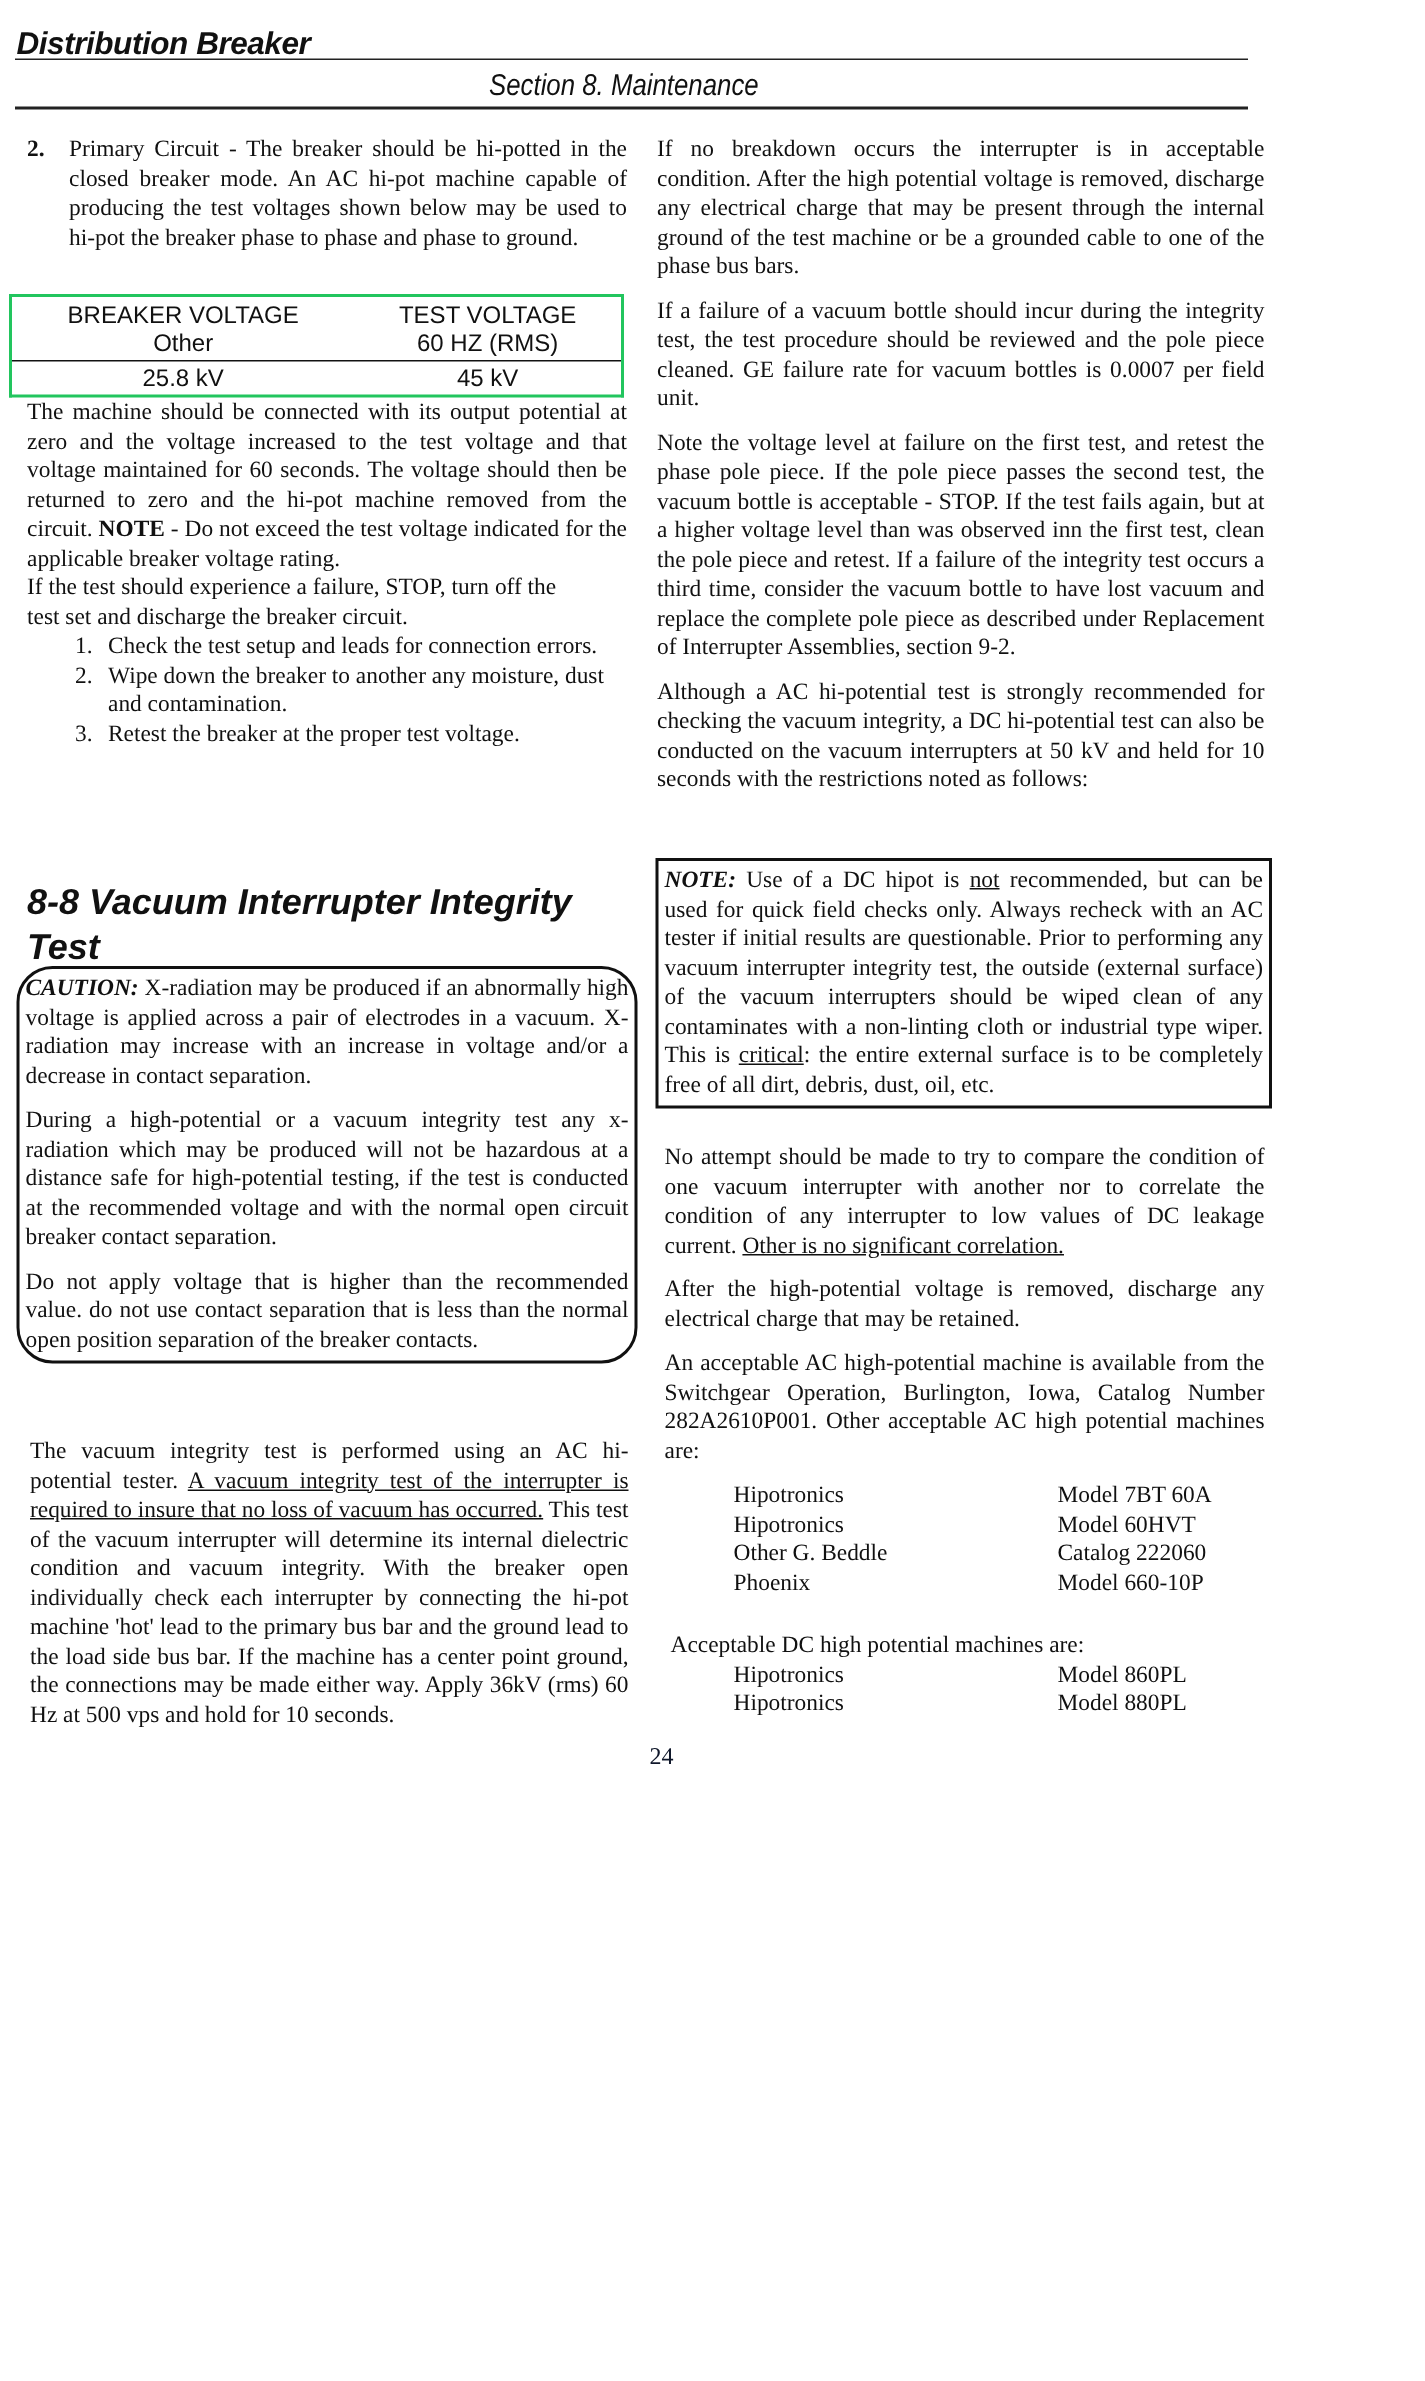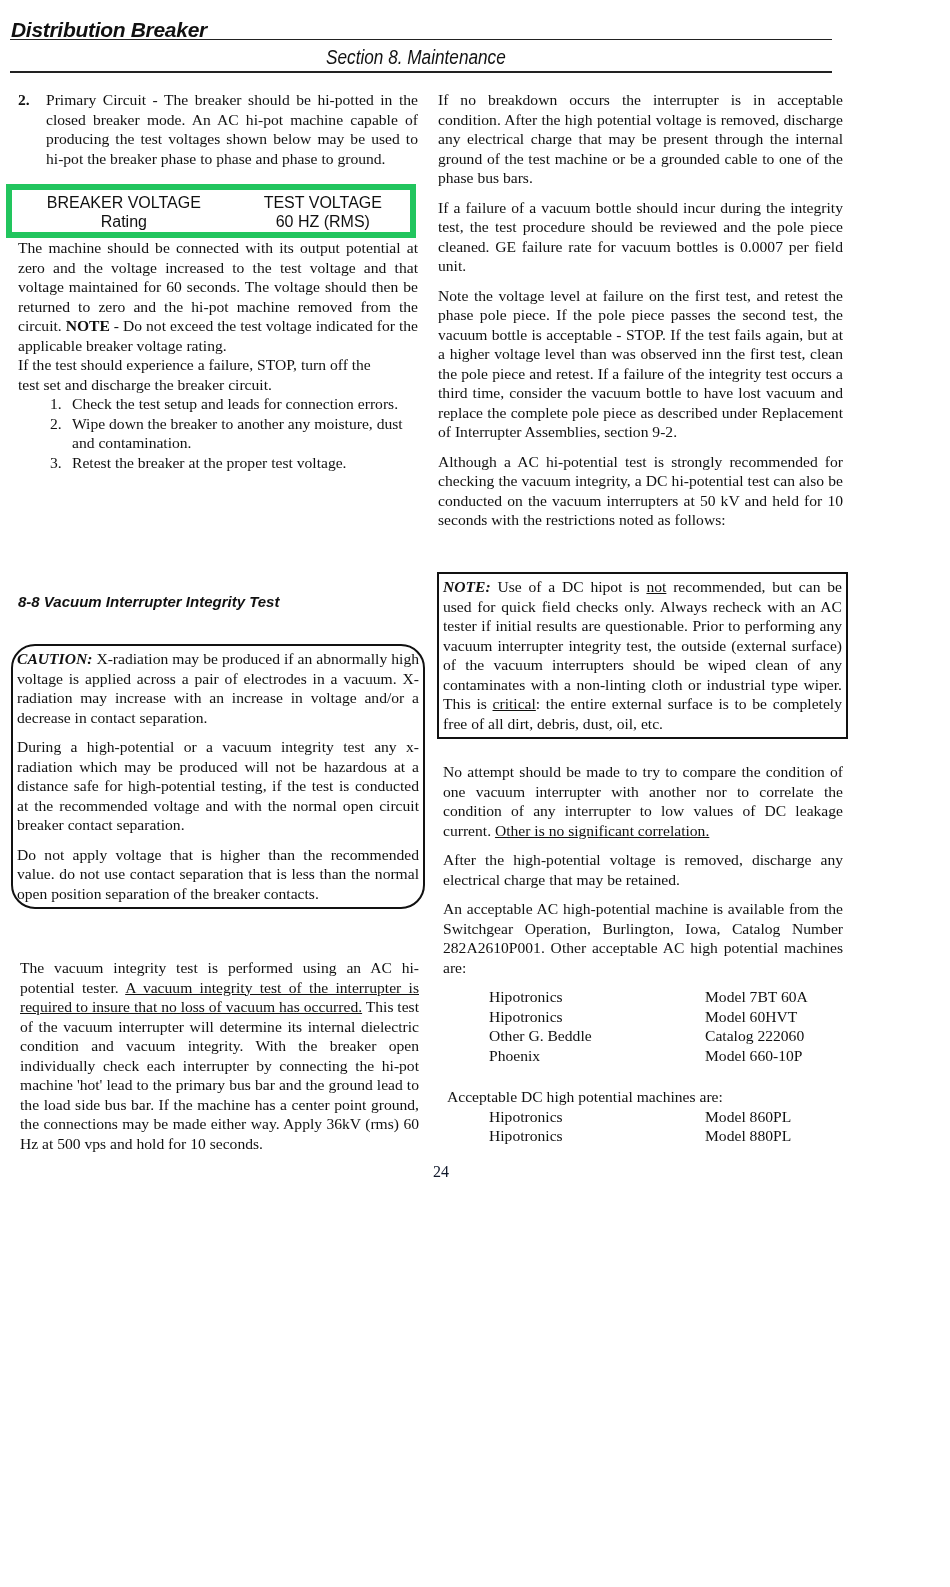--- a/index.html
+++ b/index.html
@@ -23,39 +23,39 @@
   .u { text-decoration: underline; }
 
   #left-col { left: 18px; top: 90px; width: 400px; }
   #right-col { left: 438px; top: 90px; width: 405px; }
 
   .numbered { display: flex; }
   .numbered .num { width: 28px; flex: none; font-weight: bold; }
   .numbered .txt { flex: 1; text-align: justify; }
 
   table.voltage-table {
-    border-collapse: collapse; width: 410px; margin-left: -12px; margin-top: 16px;
+    border-collapse: collapse; width: 410px; margin-left: -12px; margin-top: 28px;
     font-family: "Liberation Sans", sans-serif; font-size: 16px; line-height: 19px;
-    border: 6px solid #22c55e;
+    border: 2px solid #22c55e;
   }
   table.voltage-table td { text-align: center; padding: 1px 4px; }
   table.voltage-table tr.head-row td { padding-top: 3px; }
   table.voltage-table tr.value-row td { border-top: 1.5px solid #111; padding: 2px 4px 1px; }
 
   .indent-block { margin-left: 29px; margin-top: 16px; }
   .after-block { margin-left: 32px; margin-top: 10px; width: 362px; }
   .steps { margin-left: 32px; }
   .step { display: flex; }
   .step .sn { width: 22px; flex: none; }
   .step .st { flex: 1; }
 
   #heading-88 {
     position: absolute; left: 18px; top: 587px; width: 400px;
     font-family: "Liberation Sans", sans-serif; font-weight: bold; font-style: italic;
-    font-size: 15px; line-height: 30px; color: #111;
+    font-size: 24px; line-height: 30px; color: #111;
   }
 
   .box { border: 2px solid #111; padding: 3px 4px 4px 4px; }
   #caution-box { position: absolute; left: 11px; top: 644px; width: 402px; border-radius: 24px; }
   #caution-box p + p { margin-top: 10px; }
   .label-it { font-style: italic; font-weight: bold; }
 
   #left-col-bottom { position: absolute; left: 20px; top: 958px; width: 399px; }
 
   #right-col p + p { margin-top: 10px; }
@@ -84,26 +84,30 @@
   <div class="numbered">
     <span class="num">2.</span>
     <span class="txt">Primary Circuit - The breaker should be hi-potted in the closed breaker mode.  An AC hi-pot machine capable of producing the test voltages shown below may be used to hi-pot the breaker phase to phase and phase to ground.</span>
   </div>
 
   <table class="voltage-table">
     <tbody>
         <tr class="head-row">
       <td>
         <div>BREAKER VOLTAGE</div>
-        <div>Rating</div>
+        <div>Other</div>
       </td>
       <td>
         <div>TEST VOLTAGE</div>
         <div>60 HZ (RMS)</div>
       </td>
+    </tr>
+    <tr class="value-row">
+      <td>25.8 kV</td>
+      <td>45 kV</td>
     </tr>
   </tbody>
     </table>
 
   <p class="indent-block"><span>The machine should be connected with its output potential at zero and the voltage increased to the test voltage and that voltage maintained for 60 seconds.  The voltage should then be returned to zero and the hi-pot machine removed from the circuit.  </span><b>NOTE</b><span> - Do not exceed the test voltage indicated for the applicable breaker voltage rating.</span></p>
 
   <p class="after-block" style="text-align:left">If  the test should experience a failure, STOP, turn off the test set and discharge the breaker circuit.</p>
   <div class="steps">
     <div class="step">
       <span class="sn">1.</span>

